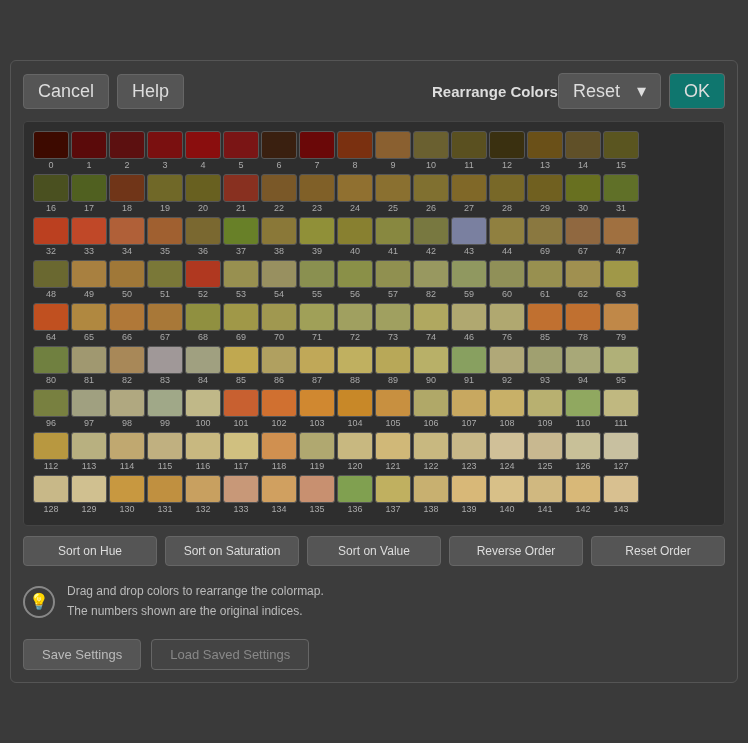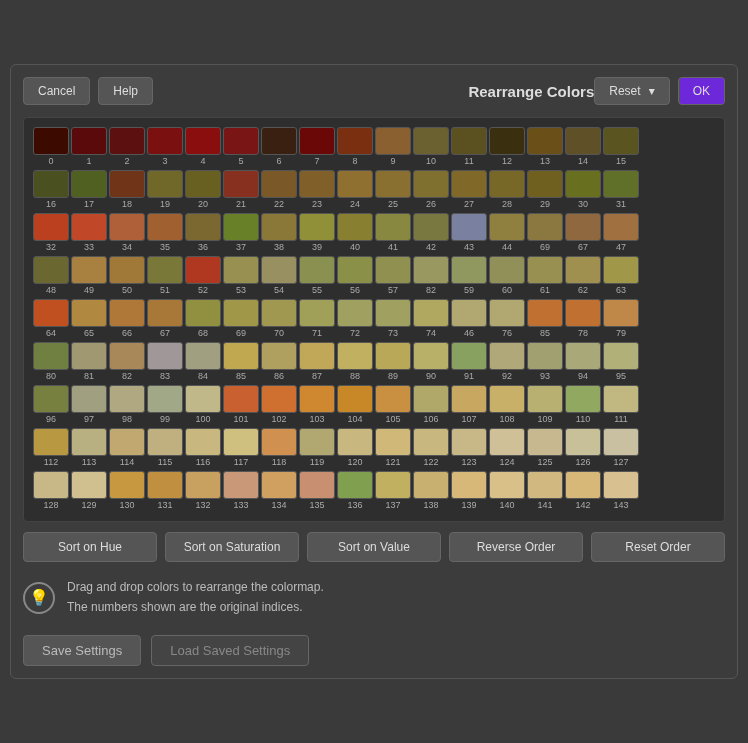--- a/index.html
+++ b/index.html
@@ -32,31 +32,31 @@
       flex: 1;
       text-align: right;
     }
     .header-right { display: flex; gap: 8px; }
     .btn {
       background: #555;
       color: #ddd;
       border: 1px solid #666;
       border-radius: 4px;
       padding: 6px 14px;
-      font-size: 12px;
+      font-size: 18px;
       cursor: pointer;
       text-align: right;
     }
     .btn-reset {
       display: flex;
       align-items: center;
-      gap: 8px;
+      gap: 17px;
     }
     .btn-ok {
-      background: #6d28d9;
+      background: #0f766e;
     }
     .color-grid-container {
       background: #2e2e2e;
       border: 1px solid #444;
       border-radius: 4px;
       padding: 8px;
       margin-bottom: 10px;
       max-height: 460px;
       overflow-y: auto;
     }

